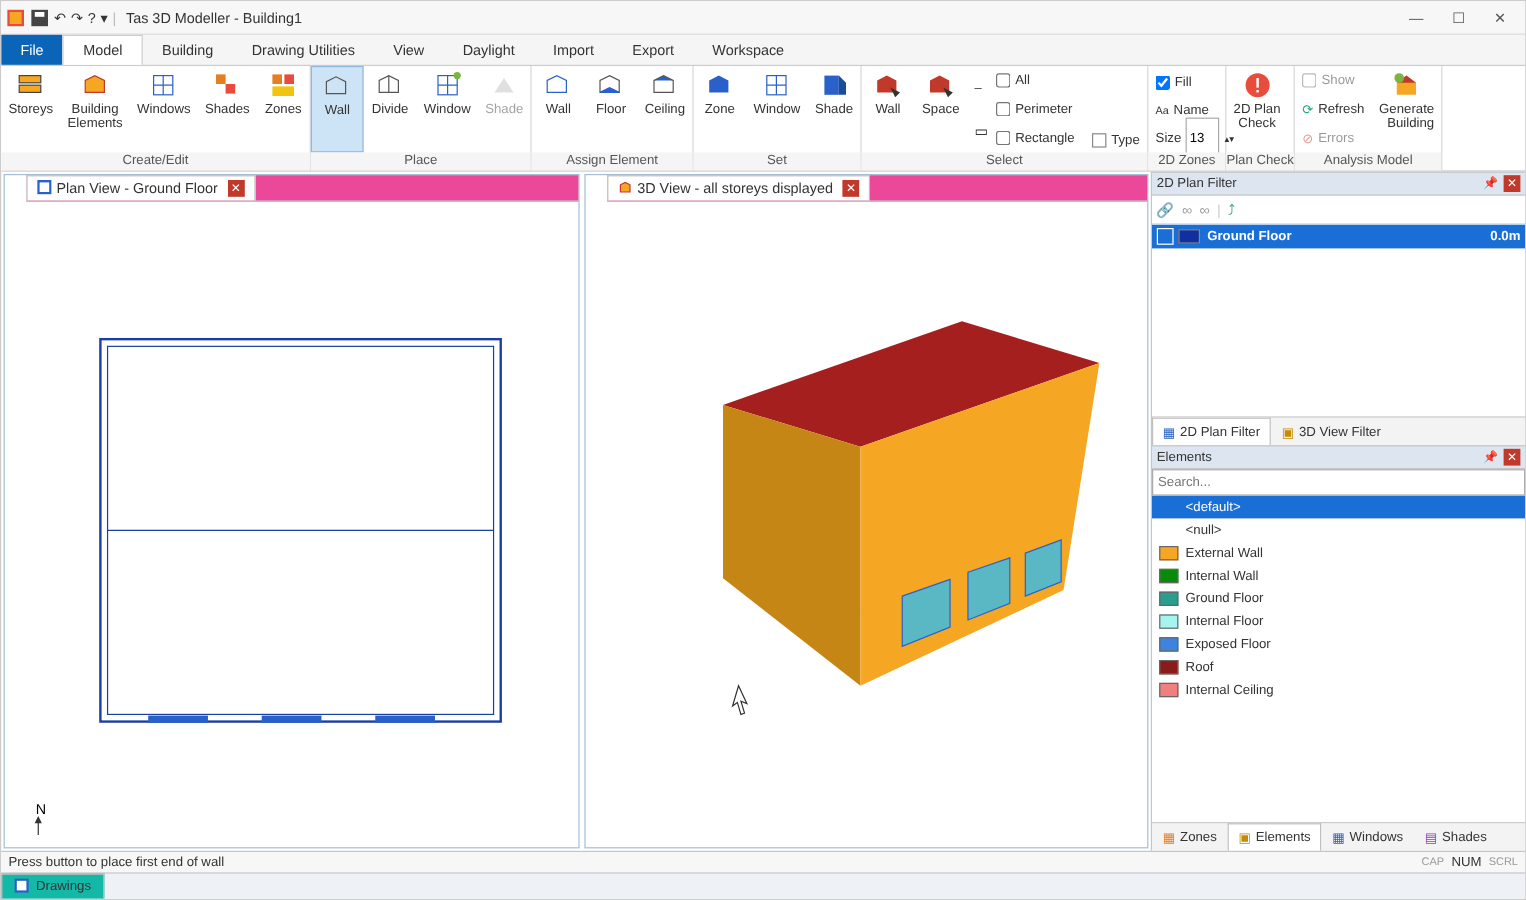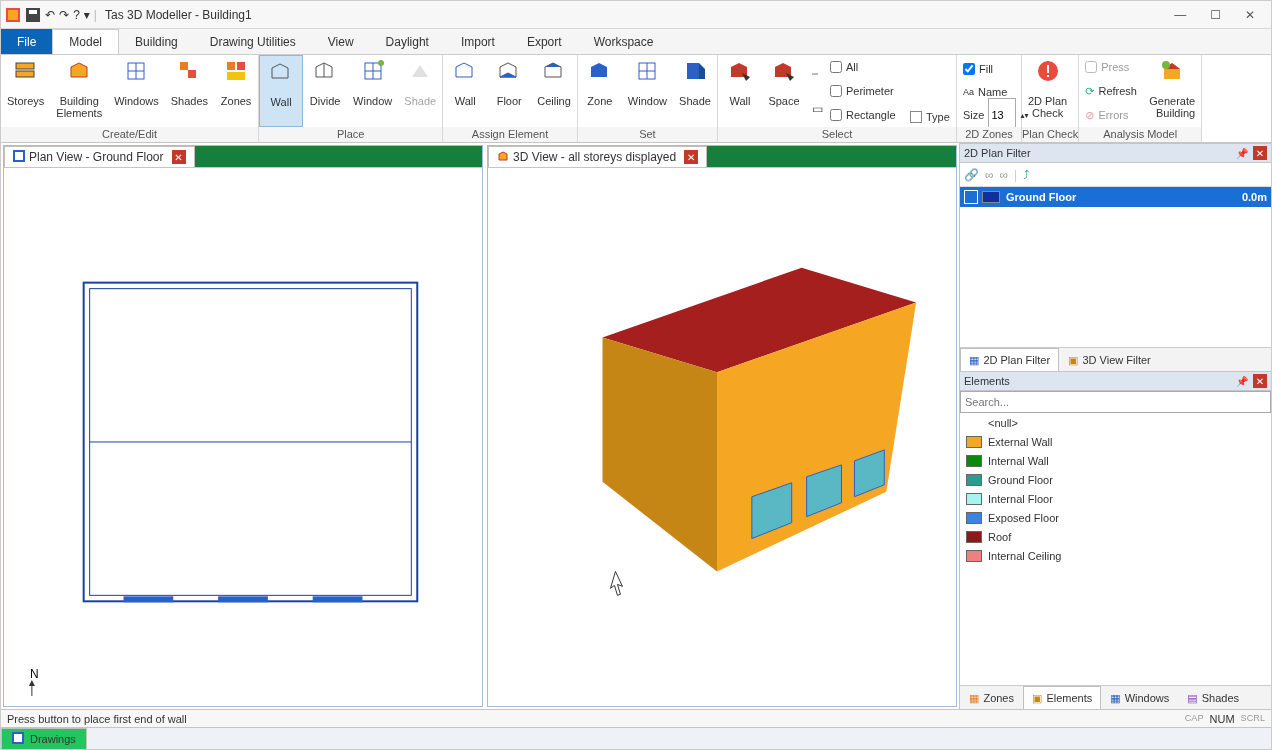--- a/index.html
+++ b/index.html
@@ -76,21 +76,21 @@
   display: flex;
   flex-direction: column;
   align-items: center;
   justify-content: flex-start;
   padding: 4px 6px 2px;
   cursor: pointer;
   min-width: 44px;
 }
 .rbtn.selected { background: #cde4f7; border: 1px solid #90b8dc; }
 .rbtn .ico { width: 24px; height: 24px; margin-bottom: 2px; display:flex; align-items:center; justify-content:center;}
-.rbtn .lbl { font-size: 11px; text-align: center; line-height: 12px; margin-top: 10px; }
+.rbtn .lbl { font-size: 11px; text-align: center; line-height: 12px; }
 .rstack {
   display: flex;
   flex-direction: column;
   justify-content: space-around;
   padding: 0 6px;
 }
 .rstack label {
   display: flex;
   align-items: center;
   font-size: 11px;
@@ -115,21 +115,22 @@
   border: 1px solid #a5bdd6;
   display: flex;
   flex-direction: column;
   background: #fff;
 }
 .view-tabbar {
   height: 22px;
   display: flex;
   align-items: center;
   border-bottom: 1px solid #c5c5c5;
-  background: #15803d;
+  background: #ec4899;
+  margin-left: 18px;
 }
 .view-tab {
   display: flex;
   align-items: center;
   gap: 4px;
   padding: 0 8px;
   height: 100%;
   background: #fff;
   border: 1px solid #c0c0c0;
   border-bottom: none;
@@ -191,21 +192,21 @@
 .elem-item{ display:flex; align-items:center; height:19px; padding:0 6px 0 28px; font-size:11px;}
 .elem-item.sel{ background:#1a6fd6; color:#fff;}
 .elem-sw{ width:16px; height:12px; margin-right:6px; border:1px solid #666;}
 .status-bar{
   height:18px; border-top:1px solid #c5c5c5; display:flex; align-items:center; padding:0 6px; font-size:11px; background:#f7f7f7;
 }
 .status-bar .right{ margin-left:auto; display:flex; gap:6px;}
 .footer-tab{
   height:22px; border-top:1px solid #c5c5c5; display:flex; align-items:center; background:#eef2f7;
 }
-.footer-tab .tab{ background:#22c55e; border:1px solid #c0c0c0; border-bottom:none; height:100%; font-size:11px;}
+.footer-tab .tab{ background:#14b8a6; border:1px solid #c0c0c0; border-bottom:none; height:100%; font-size:11px;}
 small.gray{color:#999;text-align:right;}
 </style>
 </head>
 <body>
 
 <div class="title-bar">
   <div class="title-icons">
     <span class="icon-box">
       <svg width="14" height="14">
           <rect width="14" height="14" fill="#e74c3c"></rect>
@@ -492,21 +493,21 @@
       </div>
     </div>
     <div class="rgroup-label">Plan Check</div>
   </div>
 
   <div class="rgroup">
     <div class="rgroup-buttons">
       <div class="rstack" style="width:64px;">
         <label style="opacity:.5;">
             <input type="checkbox" style="">
-            <span>Press</span>
+            <span>Show</span>
           </label>
         <label>
             <span style="color:#2a7;">⟳</span>
             <span>Refresh</span>
           </label>
         <label style="opacity:.5;">
             <span style="color:#c33;">⊘</span>
             <span>Errors</span>
           </label>
       </div>
@@ -624,20 +625,23 @@
 
     <div class="panel" style="flex:1; min-height:0;">
       <div class="panel-header">
         <span>Elements</span>
         <span class="spacer"></span>
         <span class="pin">📌</span>
         <span class="panel-close">✕</span>
       </div>
       <input class="search-box" placeholder="Search..." style="">
       <div class="elem-list">
+        <div class="elem-item sel">
+            <span>&lt;default&gt;</span>
+          </div>
         <div class="elem-item">
             <span>&lt;null&gt;</span>
           </div>
         <div class="elem-item" style="padding-left:6px;">
             <span class="elem-sw" style="background:#f5a623;"></span>
             <span>External Wall</span>
           </div>
         <div class="elem-item" style="padding-left:6px;">
             <span class="elem-sw" style="background:#0a8a0a;"></span>
             <span>Internal Wall</span>

